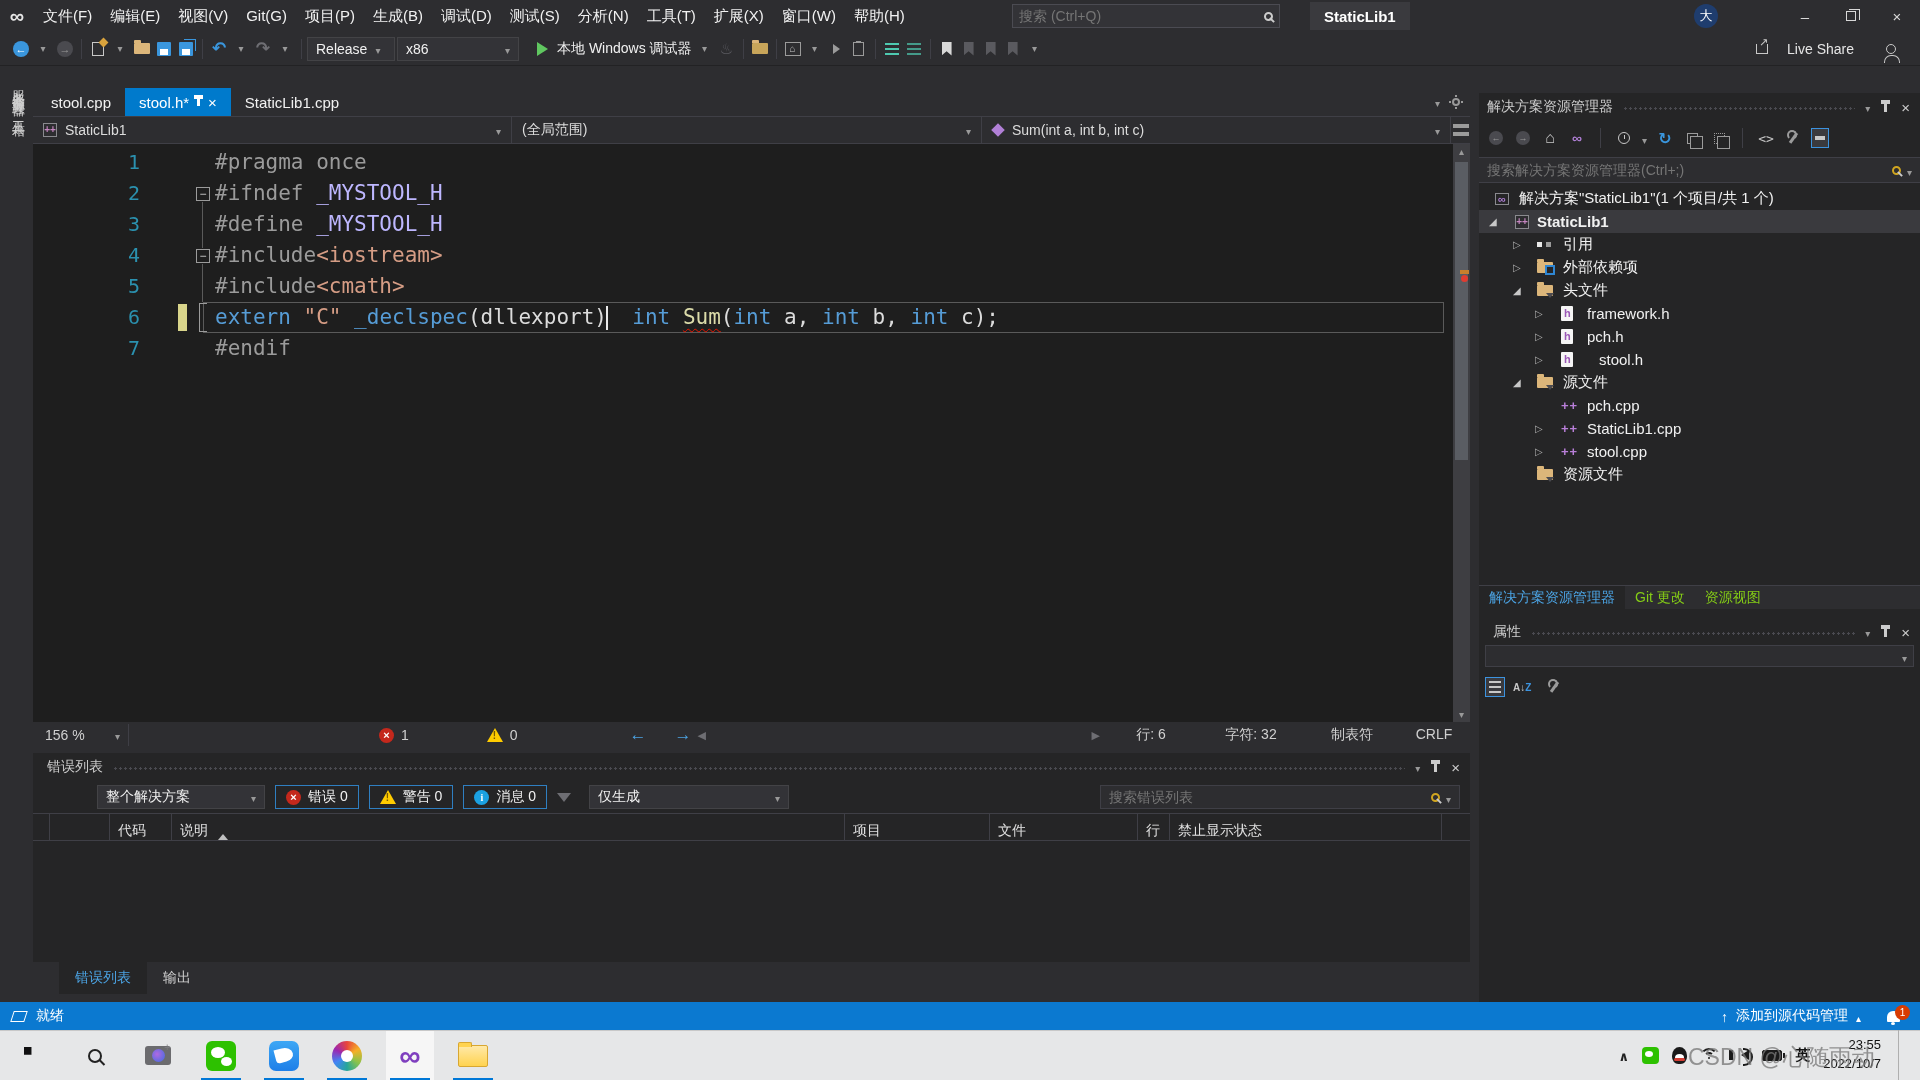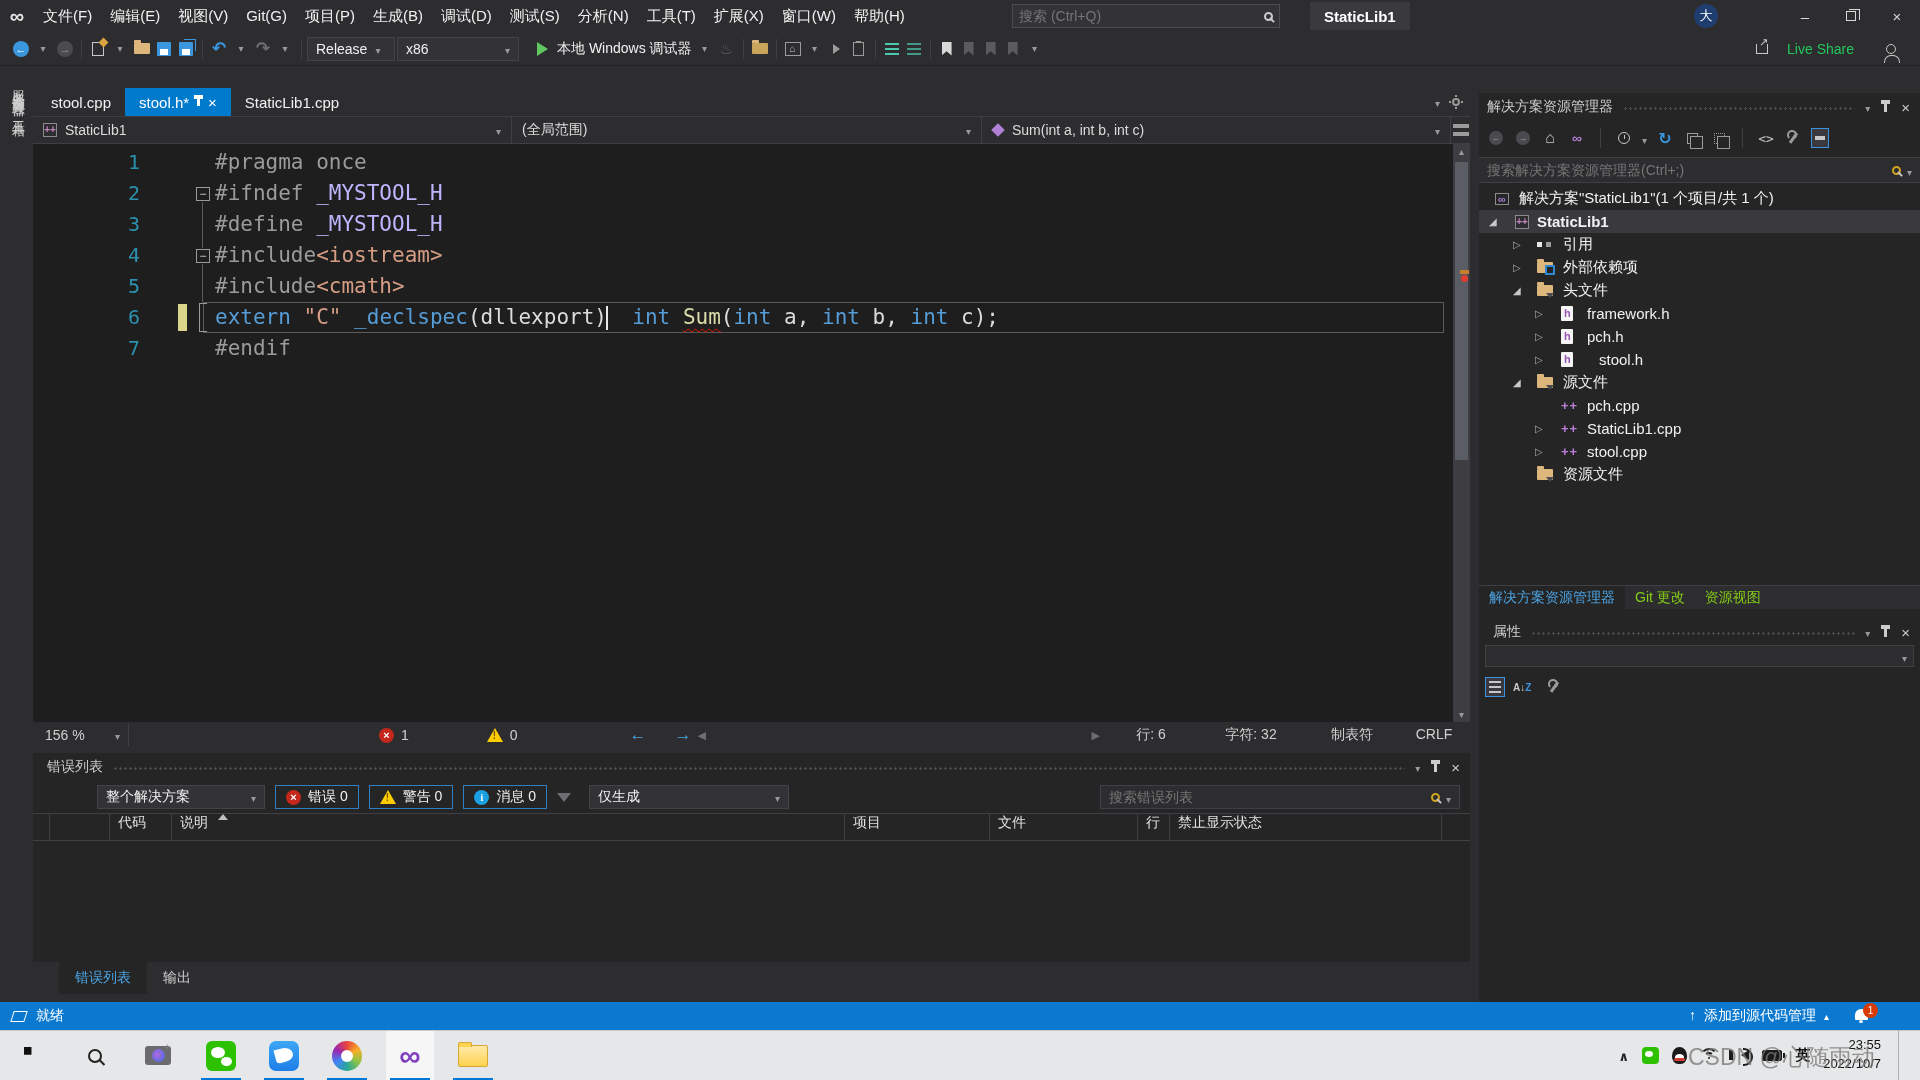--- a/index.html
+++ b/index.html
@@ -39,21 +39,21 @@
   .flame { color:#5A5A5F; font-size:15px; }
   .pagestar { position:relative; width:12px; height:14px; border:1px solid #C8C8C8; display:inline-block; }
   .pagestar::after { content:""; position:absolute; right:-4px; top:-4px; width:7px; height:7px; background:#D9A33D; transform:rotate(45deg); }
   .boxhome { width:16px; height:14px; border:1px solid #9B9B9B; display:inline-flex; align-items:center; justify-content:center; font-size:10px; color:#C8C8C8; }
   .cursor-tri { width:0; height:0; border-left:7px solid #9B9B9B; border-top:5px solid transparent; border-bottom:5px solid transparent; display:inline-block; }
   .clipboard { width:11px; height:14px; border:1px solid #9B9B9B; display:inline-block; position:relative; }
   .clipboard::before { content:""; position:absolute; top:-2px; left:2px; width:5px; height:2px; background:#9B9B9B; }
   .indent-bars { width:14px; height:12px; display:inline-block; background:linear-gradient(#4EC9B0 2px, transparent 2px, transparent 5px, #4EC9B0 5px, #4EC9B0 7px, transparent 7px, transparent 10px, #4EC9B0 10px, #4EC9B0 12px); }
   .bookmark { width:10px; height:14px; background:#D8D8D8; clip-path:polygon(0 0,100% 0,100% 100%,50% 70%,0 100%); display:inline-block; }
   .bookmark.dim { background:#5A5A5F; }
-  .liveshare { display:flex; align-items:center; gap:19px; color:#22c55e; font-size:14px; }
+  .liveshare { display:flex; align-items:center; gap:19px; color:#e5e5e5; font-size:14px; }
   .share-arrow { width:12px; height:10px; border:1px solid #C8C8C8; border-top:none; position:relative; display:inline-block; }
   .share-arrow::after { content:"↗"; position:absolute; top:-8px; left:2px; font-size:11px; color:#C8C8C8; }
   .person-ic { width:10px; height:10px; border:1px solid #C8C8C8; border-radius:50%; position:relative; display:inline-block; }
   .person-ic::after { content:""; position:absolute; top:10px; left:-3px; width:14px; height:7px; border:1px solid #C8C8C8; border-bottom:none; border-radius:7px 7px 0 0; }
 
   
   .left-strip { position:absolute; left:0; top:66px; width:33px; height:936px; background:#2D2D30; }
   .v-tab { writing-mode:vertical-rl; text-orientation:upright; color:#CFCFCF; font-size:13px; letter-spacing:2px; margin:14px 0 0 9px; cursor:default; }
 
   
@@ -115,21 +115,21 @@
   .pan-ics { display:flex; gap:14px; align-items:center; color:#CCC; }
   .pin2 { width:3px; height:9px; background:#CCC; position:relative; display:inline-block; }
   .pin2::before { content:""; position:absolute; top:-3px; left:-3px; width:9px; height:4px; background:#CCC; }
   .err-toolbar { height:32px; display:flex; align-items:center; gap:10px; padding-left:64px; }
   .tgl { height:24px; border:1px solid #2F7FC1; display:flex; align-items:center; gap:7px; padding:0 10px; font-size:14px; color:#F1F1F1; background:#252526; }
   .info-circ { width:15px; height:15px; border-radius:50%; background:#1BA1E2; color:#fff; font-size:10px; font-weight:bold; font-family:"Liberation Serif",serif; display:inline-flex; align-items:center; justify-content:center; }
   .funnel { width:0; height:0; border-left:7px solid transparent; border-right:7px solid transparent; border-top:9px solid #6E6E73; position:relative; display:inline-block; }
   .err-search { margin-left:auto; margin-right:10px; width:360px; height:24px; background:#2D2D30; border:1px solid #3F3F46; display:flex; align-items:center; padding:4px 8px; gap:6px; }
   .err-search input { flex:1; background:transparent; border:none; outline:none; color:#C0C0C0; font-size:14px; font-family:inherit; }
   .err-head { height:28px; display:flex; align-items:center; background:#252526; border-top:1px solid #3F3F46; border-bottom:1px solid #3F3F46; font-size:14px; color:#E0E0E0; }
-  .eh-col { height:100%; display:flex; align-items:flex-start; padding:0 8px; border-left:1px solid #3F3F46; }
+  .eh-col { height:100%; display:flex; align-items:flex-end; padding:0 8px; border-left:1px solid #3F3F46; }
   .sort-up { width:0; height:0; border-left:5px solid transparent; border-right:5px solid transparent; border-bottom:6px solid #C0C0C0; margin-left:10px; }
   .err-body { flex:1; background:#252526; }
   .bot-tabs { height:32px; background:#2D2D30; display:flex; align-items:stretch; padding-left:26px; }
   .btab { padding:0 16px; display:flex; align-items:center; font-size:14px; color:#D0D0D0; }
   .btab.active { background:#252526; color:#4BA3E3; }
 
   
   .rsplit { position:absolute; left:1470px; top:66px; width:9px; height:936px; background:#2D2D30; }
   .rpanel { position:absolute; left:1479px; top:93px; width:441px; height:909px; background:#252526; }
   .se-toolbar { height:34px; display:flex; align-items:center; gap:9px; padding:0 8px; }
@@ -171,21 +171,21 @@
   .wrench-ic::after { content:""; position:absolute; left:1px; top:-1px; width:6px; height:6px; border:2px solid #9B9B9B; border-radius:50%; border-bottom-color:transparent; }
   .clock-ic { width:12px; height:12px; border:1px solid #C8C8C8; border-radius:50%; position:relative; }
   .clock-ic::after { content:""; position:absolute; left:5px; top:2px; width:1px; height:4px; background:#C8C8C8; }
   .stack-ic { width:11px; height:11px; border:1px solid #9B9B9B; position:relative; }
   .stack-ic::before { content:""; position:absolute; left:2px; top:2px; width:11px; height:11px; border:1px solid #9B9B9B; background:#252526; }
   .refresh-g { color:#3A96DD; font-size:16px; font-weight:bold; }
 
   
   .statusbar { position:absolute; left:0; top:1002px; width:1920px; height:28px; background:#0B79D0; display:flex; align-items:center; color:#fff; font-size:14px; }
   .para-ic { width:14px; height:11px; border:1.5px solid #fff; transform:skewX(-18deg); margin:0 10px 0 12px; }
-  .sb-right { position:absolute; right:52px; display:flex; align-items:flex-start; gap:8px; }
+  .sb-right { position:absolute; right:20px; display:flex; align-items:flex-end; gap:8px; }
   .uparr::before { content:"↑"; font-size:14px; color:#fff; }
   .minichev::before { content:"▴"; font-size:10px; color:#fff; }
   .bell-wrap { position:relative; margin-left:18px; }
   .bell { width:13px; height:11px; background:#fff; border-radius:6px 6px 1px 1px; position:relative; display:inline-block; }
   .bell::after { content:""; position:absolute; left:4px; bottom:-3px; width:4px; height:3px; background:#fff; border-radius:50%; }
   .badge { position:absolute; right:-10px; top:-4px; min-width:15px; height:15px; border-radius:50%; background:#D83B01; color:#fff; font-size:10px; display:flex; align-items:center; justify-content:center; }
 
   
   .taskbar { position:absolute; left:0; top:1030px; width:1920px; height:50px; background:#E6E7E8; border-top:1px solid #C8C8C8; display:flex; align-items:center; }
   .tb-slot { width:48px; height:50px; display:flex; align-items:center; justify-content:center; position:relative; margin-left:15px; }

